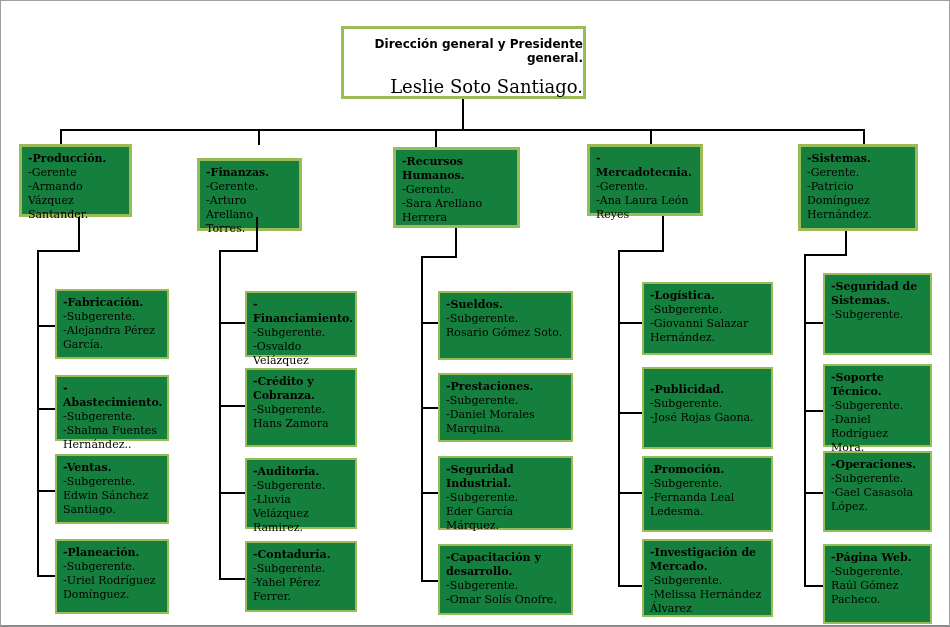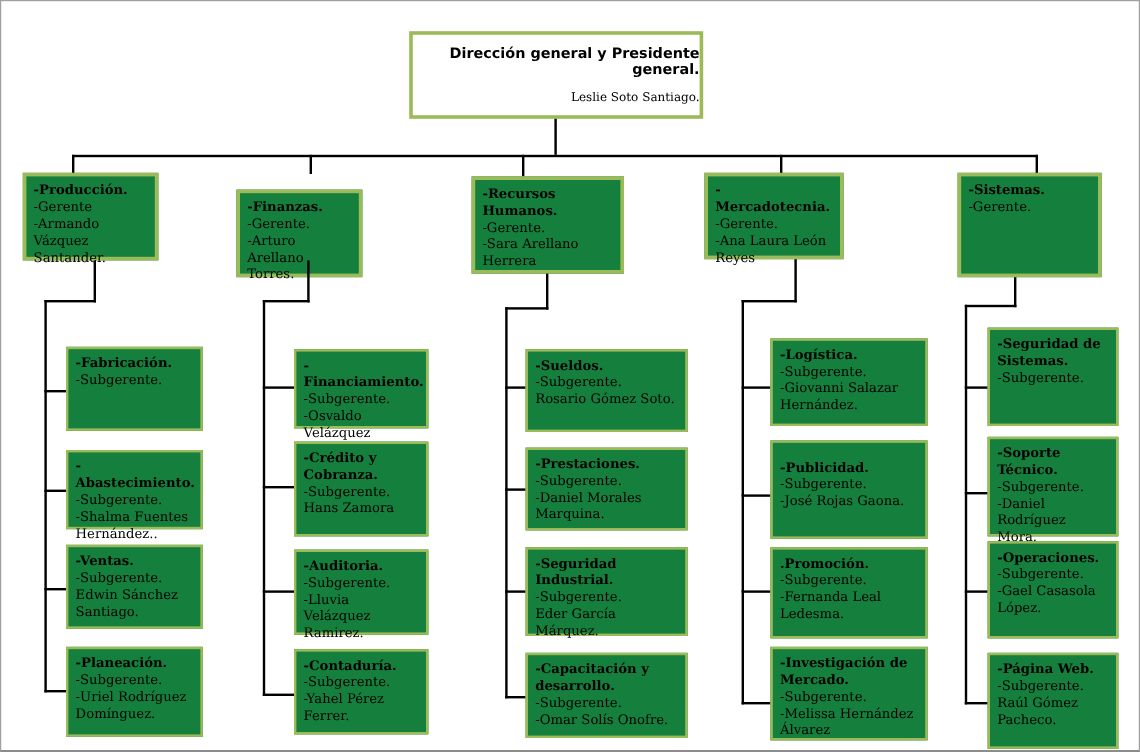--- a/index.html
+++ b/index.html
@@ -35,21 +35,21 @@
     text-align:right;
   }
   #rootbox .rt{
     font-family:"DejaVu Sans", sans-serif;
     font-weight:bold;
     font-size:12px;
     margin-top:8px;
   }
   #rootbox .rn{
     font-family:"DejaVu Serif", serif;
-    font-size:10px;
+    font-size:18px;
     margin-top:11px;
   }
 </style>
 </head>
 <body>
 
 <div id="frame">
 
   <div id="rootbox">
     <div class="rt">Dirección general y Presidente general.</div>
@@ -73,20 +73,21 @@
   <div class="ln" style="left:36px;top:249px;width:43px;height:2px"></div>
   <div class="ln" style="left:36px;top:249px;width:2px;height:327px"></div>
   <div class="ln" style="left:36px;top:324px;width:18px;height:2px"></div>
   <div class="ln" style="left:36px;top:407px;width:18px;height:2px"></div>
   <div class="ln" style="left:36px;top:489px;width:18px;height:2px"></div>
   <div class="ln" style="left:36px;top:574px;width:18px;height:2px"></div>
 
   <div class="box" style="left:54px;top:288px;width:114px;height:70px">
     <div class="t">-Fabricación.</div>
     <div>-Subgerente.</div>
+    <div>-Alejandra Pérez García.</div>
   </div>
   <div class="box" style="left:54px;top:374px;width:114px;height:66px">
     <div class="t">-Abastecimiento.</div>
     <div>-Subgerente.</div>
     <div>-Shalma Fuentes Hernández..</div>
   </div>
   <div class="box" style="left:54px;top:453px;width:114px;height:70px">
     <div class="t">-Ventas.</div>
     <div>-Subgerente.</div>
     <div>Edwin Sánchez Santiago.</div>
@@ -195,20 +196,21 @@
   </div>
   <div class="box" style="left:641px;top:538px;width:131px;height:78px">
     <div class="t">-Investigación de Mercado.</div>
     <div>-Subgerente.</div>
     <div>-Melissa Hernández Álvarez</div>
   </div>
 
   <div class="box head" style="left:797px;top:143px;width:120px;height:87px">
     <div class="t">-Sistemas.</div>
     <div>-Gerente.</div>
+    <div>-Patricio Domínguez Hernández.</div>
   </div>
   <div class="ln" style="left:844px;top:230px;width:2px;height:25px"></div>
   <div class="ln" style="left:803px;top:253px;width:43px;height:2px"></div>
   <div class="ln" style="left:803px;top:253px;width:2px;height:333px"></div>
   <div class="ln" style="left:803px;top:321px;width:19px;height:2px"></div>
   <div class="ln" style="left:803px;top:409px;width:19px;height:2px"></div>
   <div class="ln" style="left:803px;top:491px;width:19px;height:2px"></div>
   <div class="ln" style="left:803px;top:584px;width:19px;height:2px"></div>
 
   <div class="box" style="left:822px;top:272px;width:109px;height:82px">

